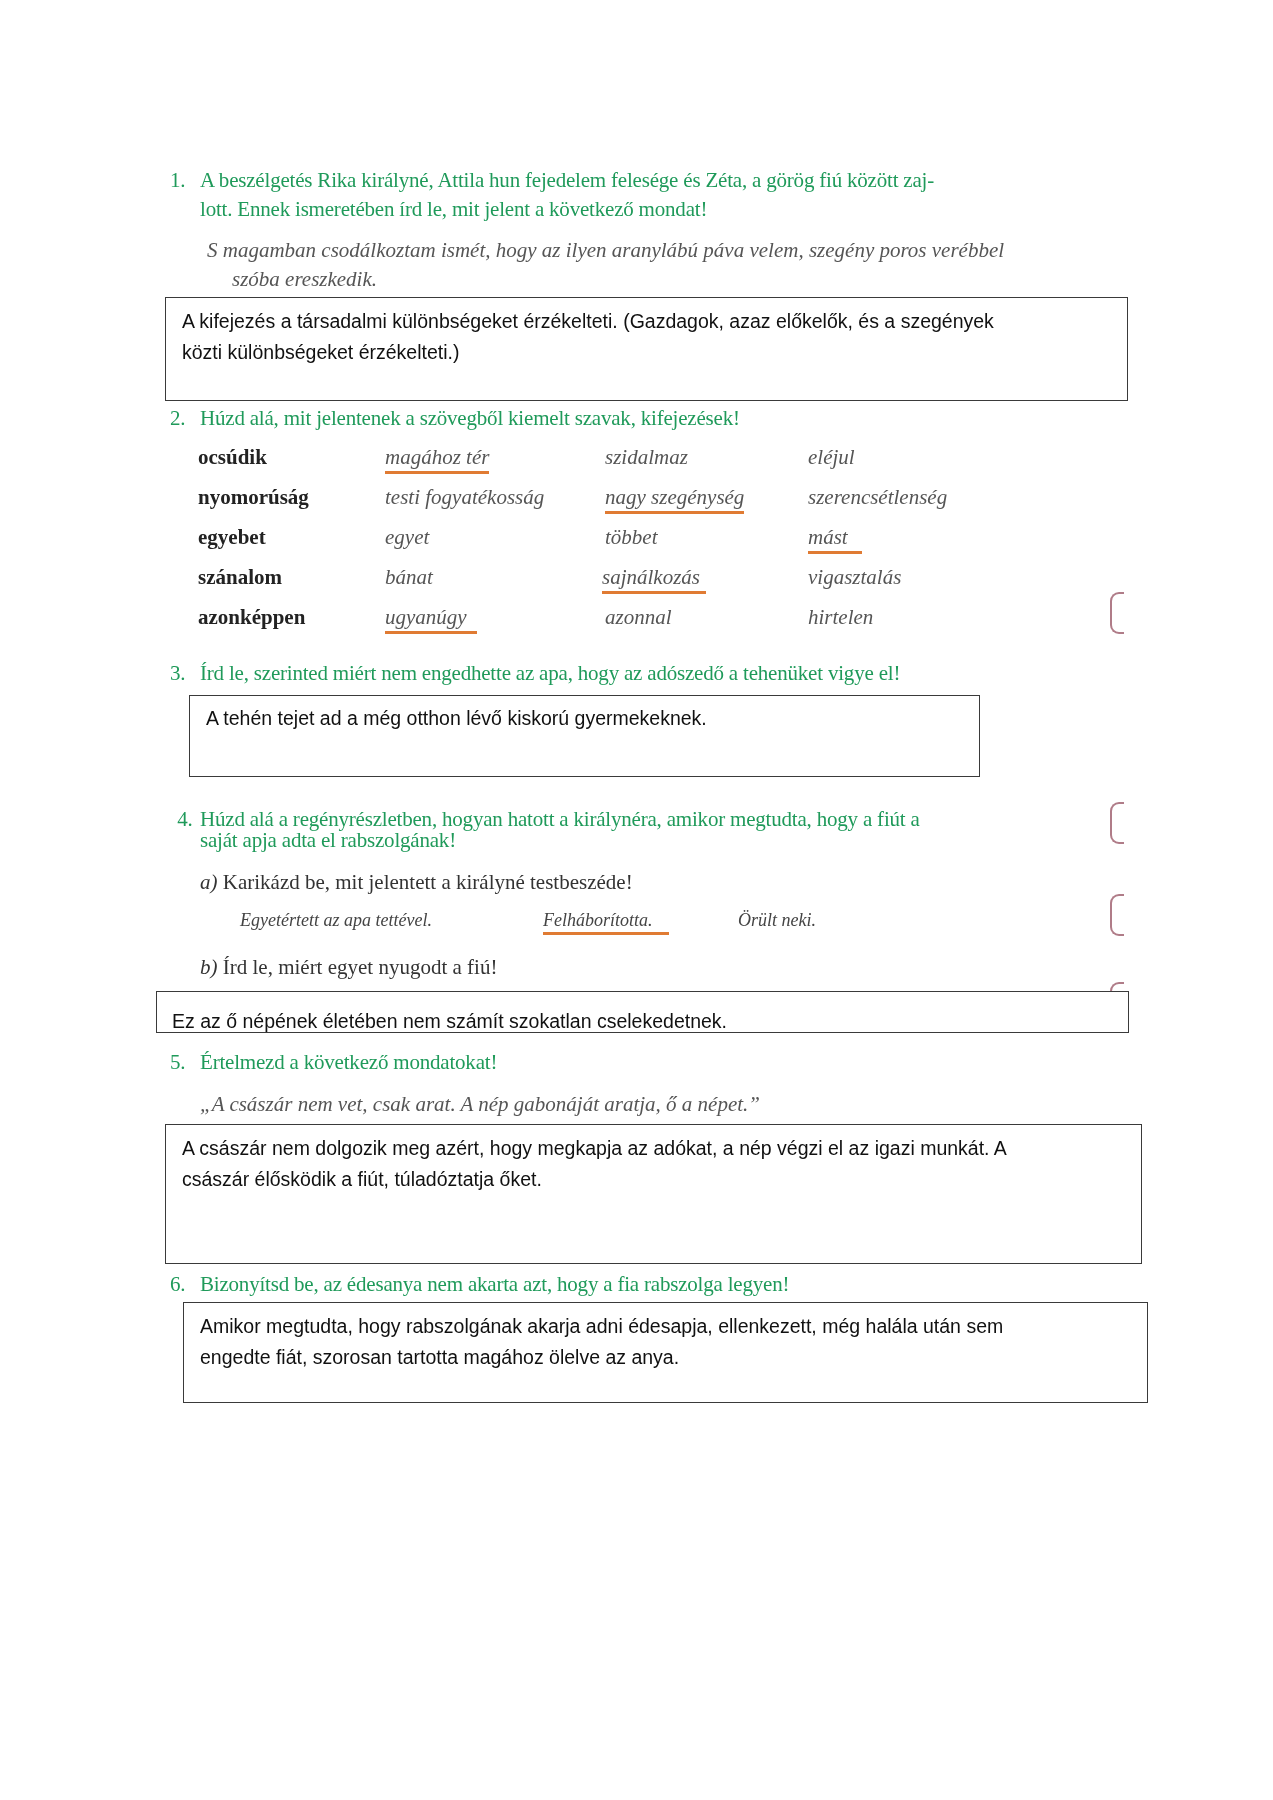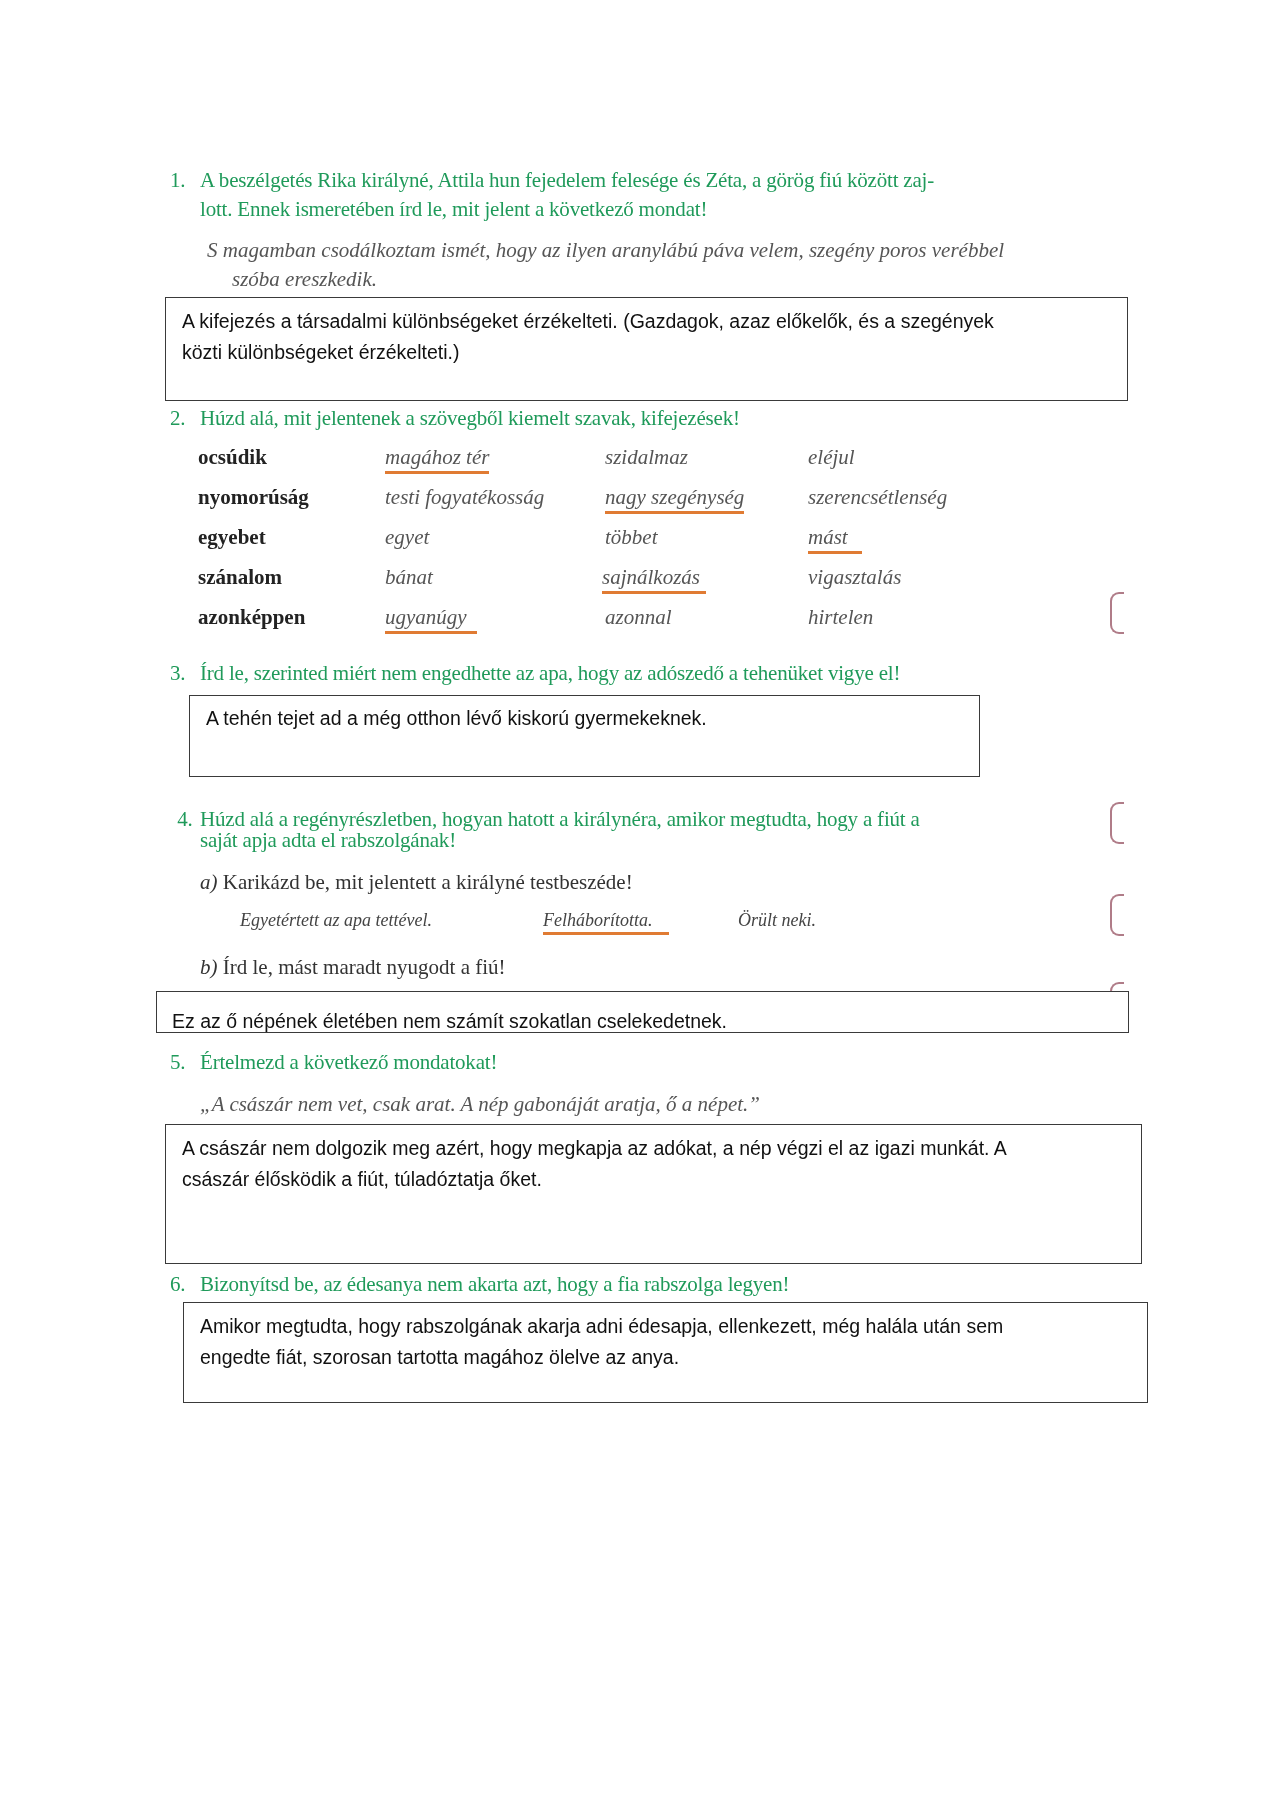--- a/index.html
+++ b/index.html
@@ -85,21 +85,21 @@
 <div class="abs sub" style="left:200px; top:868px;">
   <i>a)</i><span> Karikázd be, mit jelentett a királyné testbeszéde!</span>
 </div>
 <div class="bracket" style="left:1110px; top:894px;"></div>
 
 <span class="opt4" style="left:240px; top:910px;">Egyetértett az apa tettével.</span>
 <span class="opt4 ul" style="left:543px; top:910px; padding-right:16px;">Felháborította.</span>
 <span class="opt4" style="left:738px; top:910px;">Örült neki.</span>
 
 <div class="abs sub" style="left:200px; top:953px;">
-  <i>b)</i><span> Írd le, mást maradt nyugodt a fiú!</span>
+  <i>b)</i><span> Írd le, miért egyet nyugodt a fiú!</span>
 </div>
 <div class="bracket" style="left:1110px; top:982px; height:10px; border-bottom:none; border-radius:9px 0 0 0;"></div>
 
 <div class="abs box" style="left:156px; top:991px; width:973px; height:42px; padding:4px 15px 0 15px; overflow:hidden;">
   <div class="ans" style="line-height:40px; margin-top:5px;">Ez az ő népének életében nem számít szokatlan cselekedetnek.</div>
 </div>
 
 <div class="abs q" style="left:170px; top:1048px;">
   <span class="num">5.</span><span>Értelmezd a következő mondatokat!</span>
 </div>

